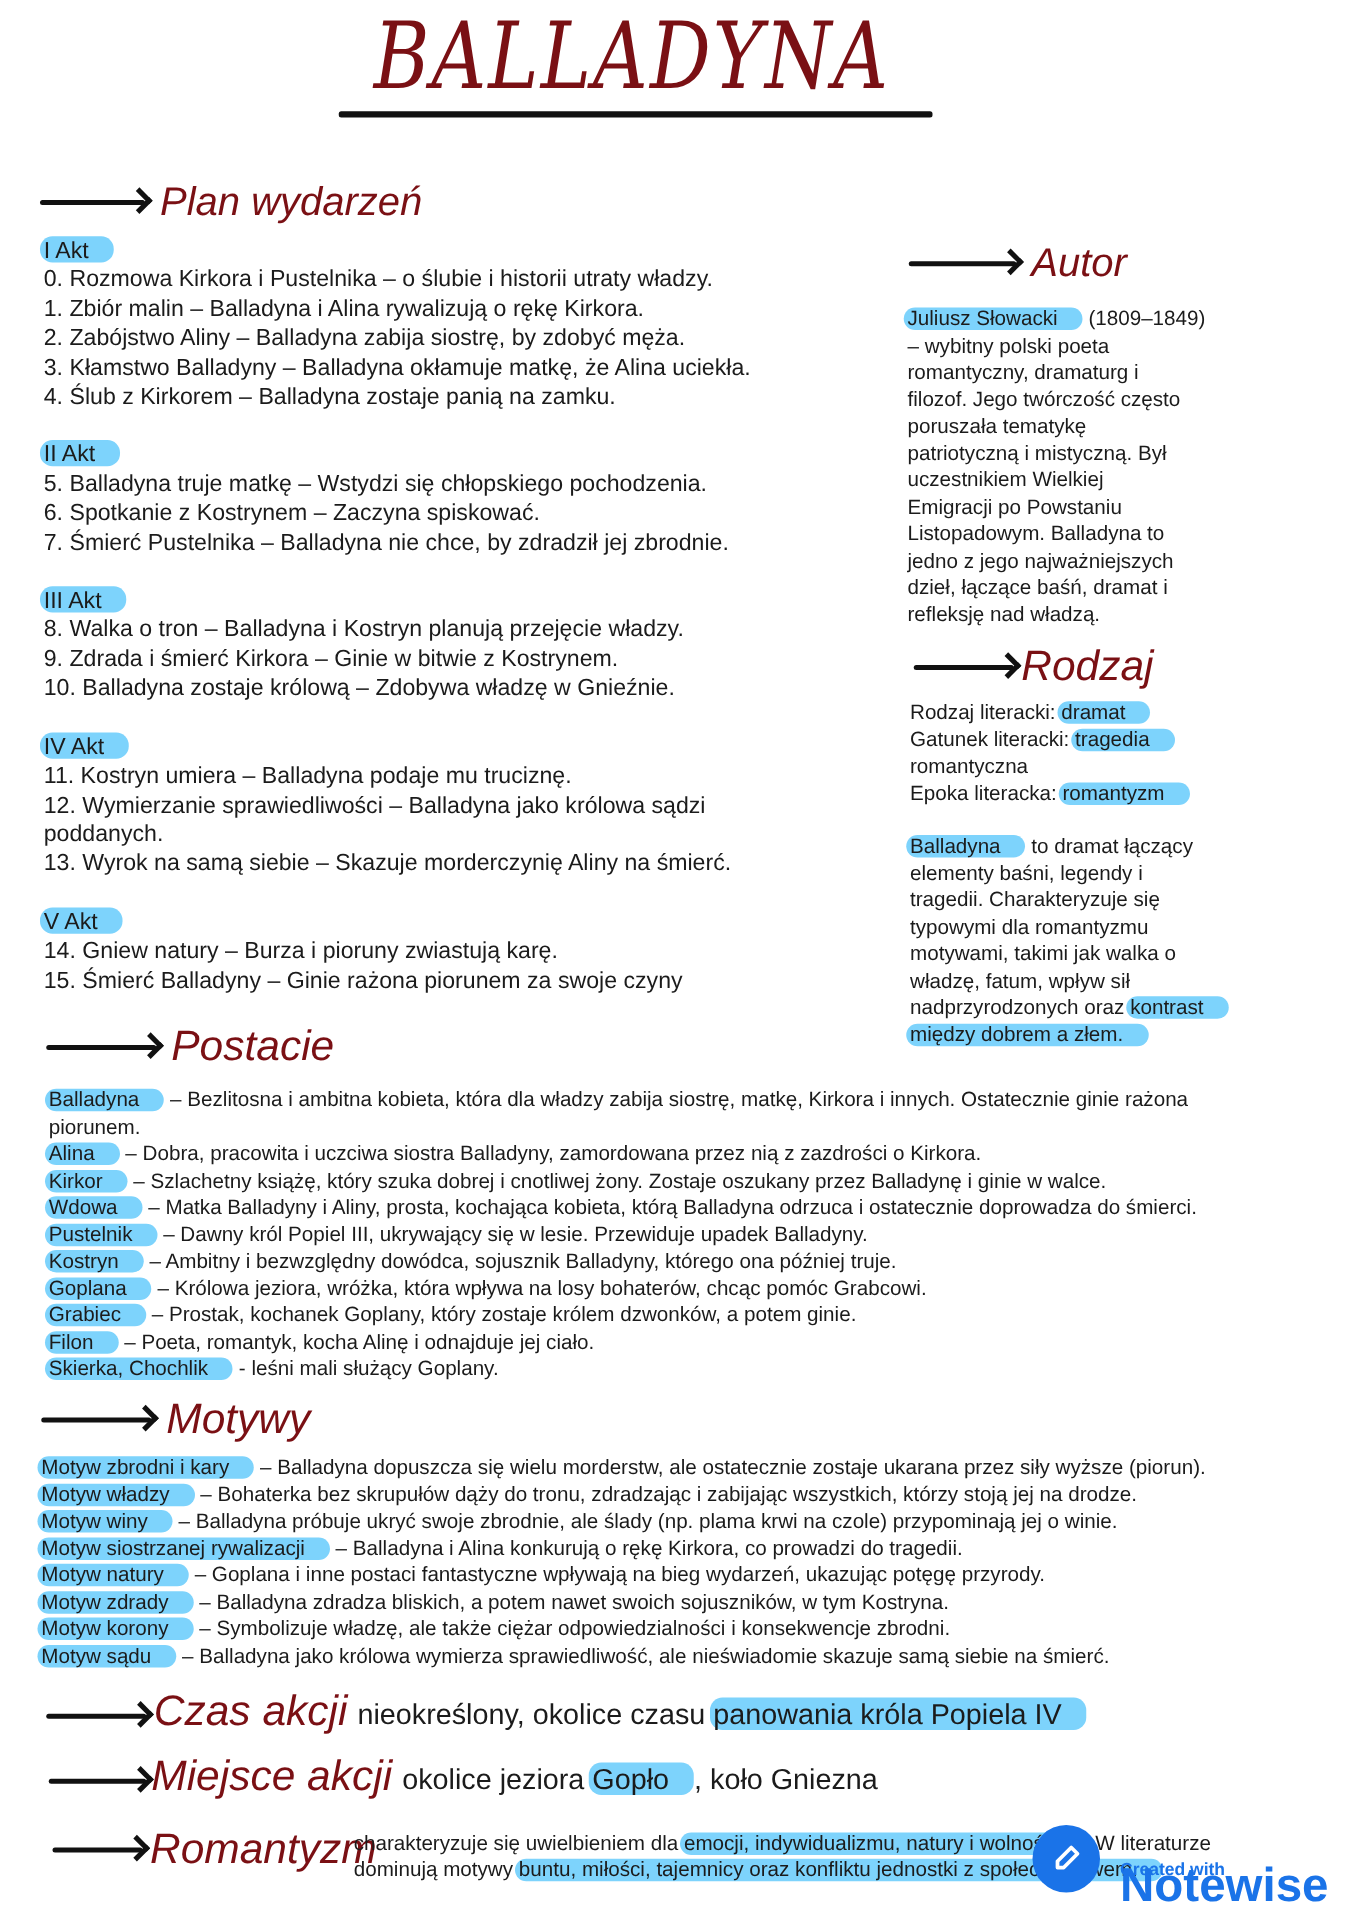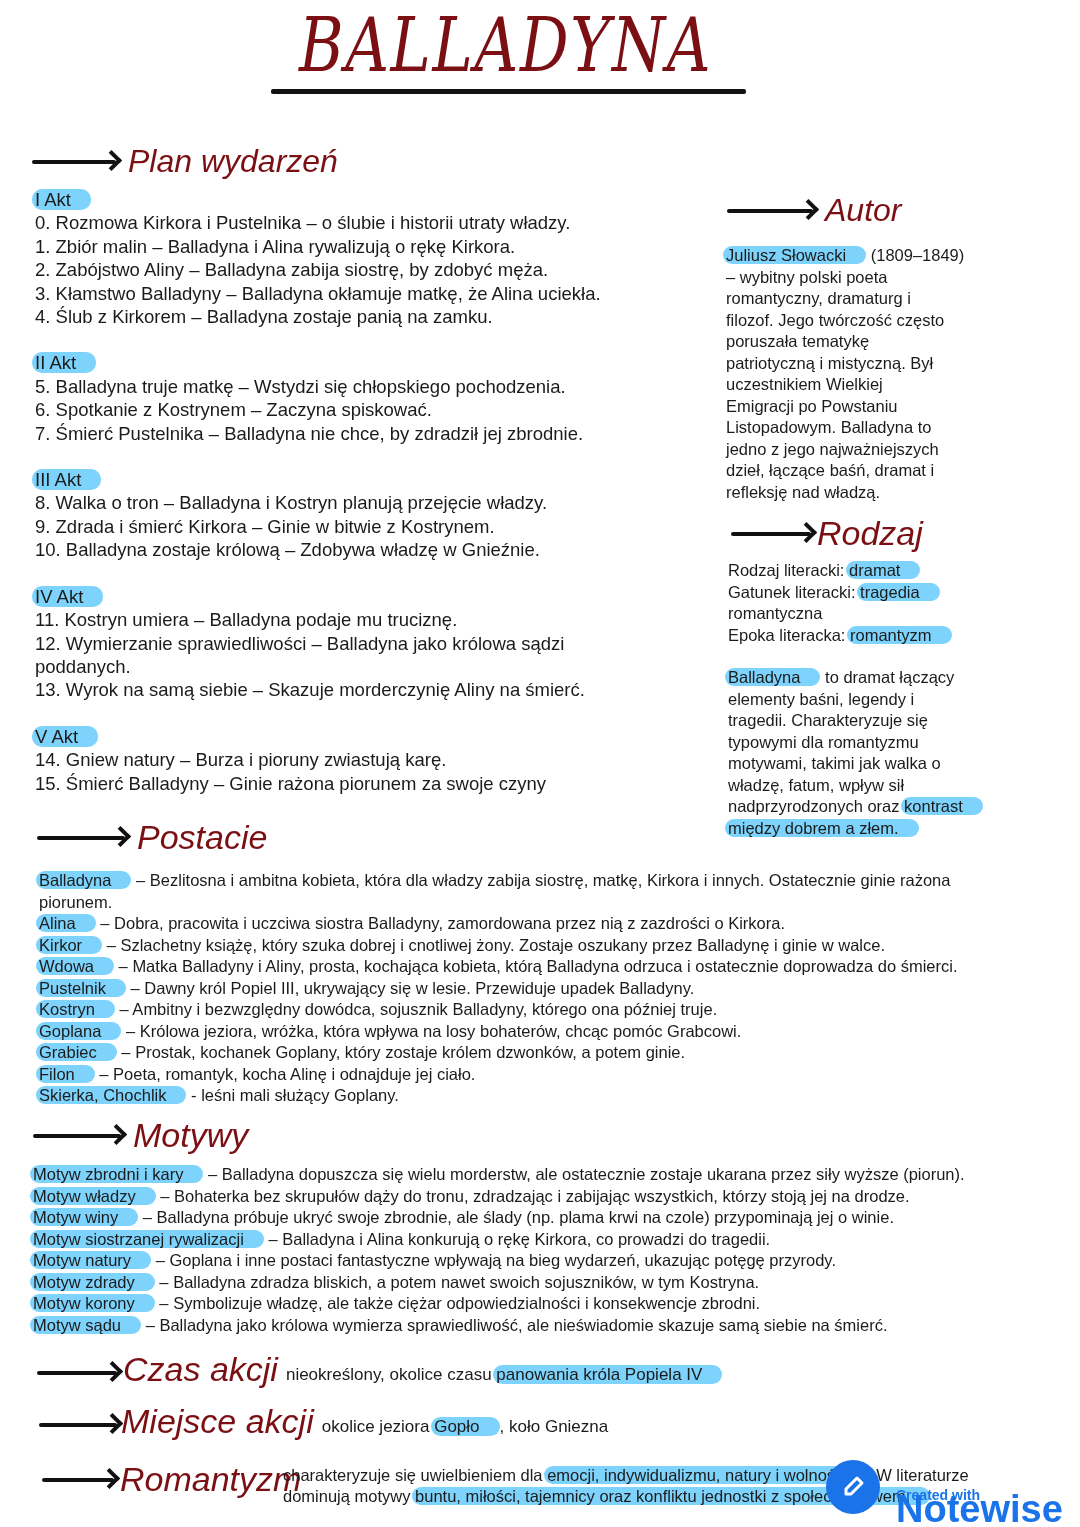--- a/index.html
+++ b/index.html
@@ -28,21 +28,21 @@
   }
 
   .txt { font-size: 18.5px; line-height: 23.4px; white-space: nowrap; }
   .txt-sm { font-size: 16.5px; line-height: 21.5px; white-space: nowrap; }
   .hl {
     background: #7dd3fc; border-radius: 10px; padding: 0 20px 0 3px; margin-left: -3px;
   }
   .gap { height: 23px; }
 
   .inline-section { display: flex; align-items: flex-end; text-align: right; }
-  .inline-section .body { font-size: 17px; margin-left: 8px; white-space: nowrap; padding-bottom: 4px; }
+  .inline-section .body { font-size: 23px; margin-left: 8px; white-space: nowrap; padding-bottom: 4px; }
 
   .badge { left: 826px; top: 1460px; width: 240px; height: 60px; }
   .badge-circle {
     position: absolute; left: 0; top: 0; width: 54px; height: 54px; border-radius: 50%;
     background: #1a73e8; display: flex; align-items: center; justify-content: center;
   }
   .badge-small { position: absolute; left: 70px; top: 0px; font-size: 14px; font-weight: bold; color: #1a73e8; margin-top: 27px; }
   .badge-big { position: absolute; left: 70px; top: 12px; font-size: 38px; font-weight: bold; color: #1a73e8; letter-spacing: 0px; margin-top: 16px; }
 </style>
 </head>

